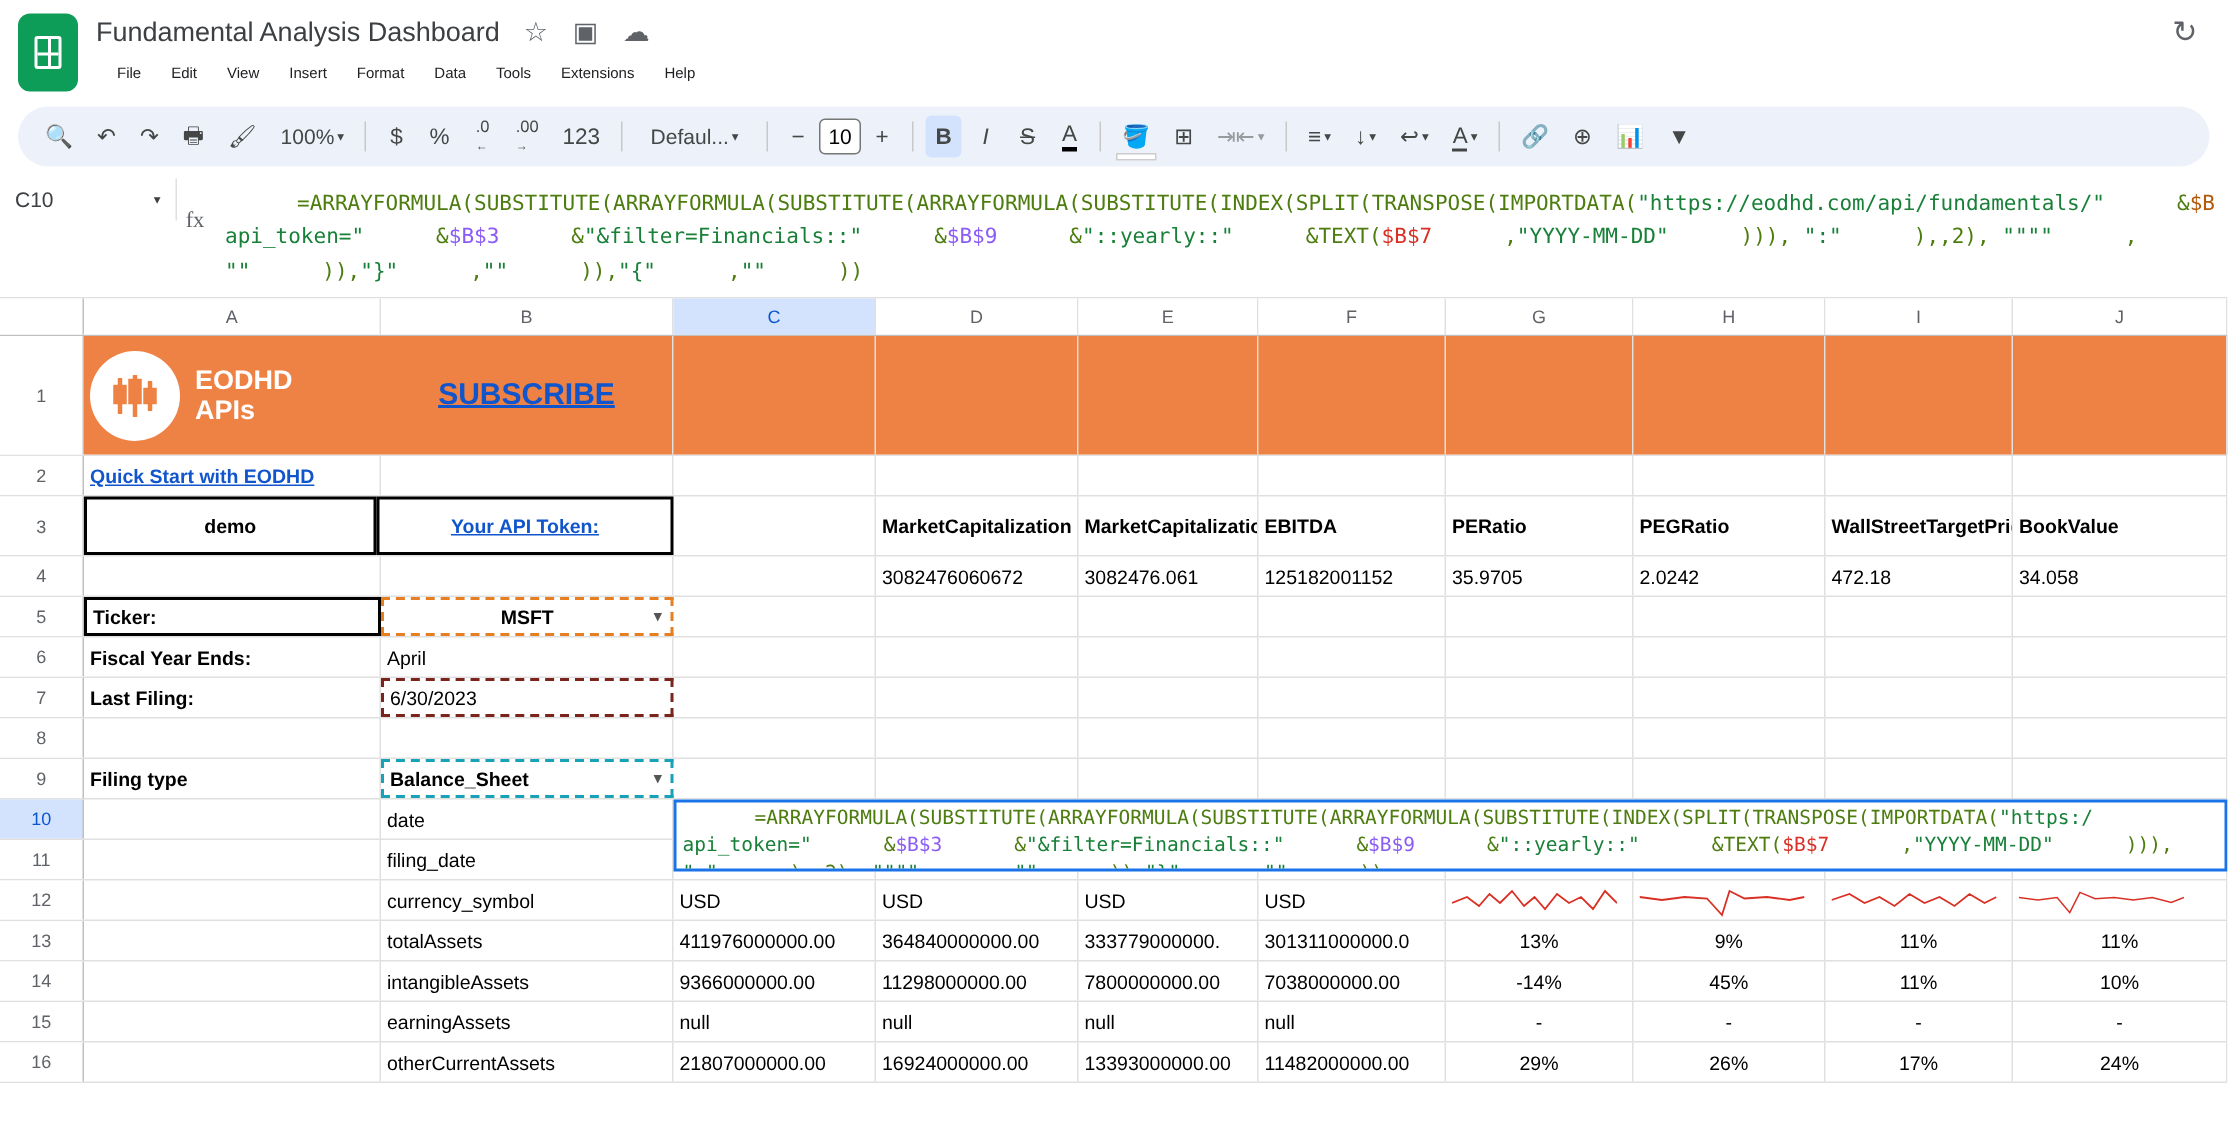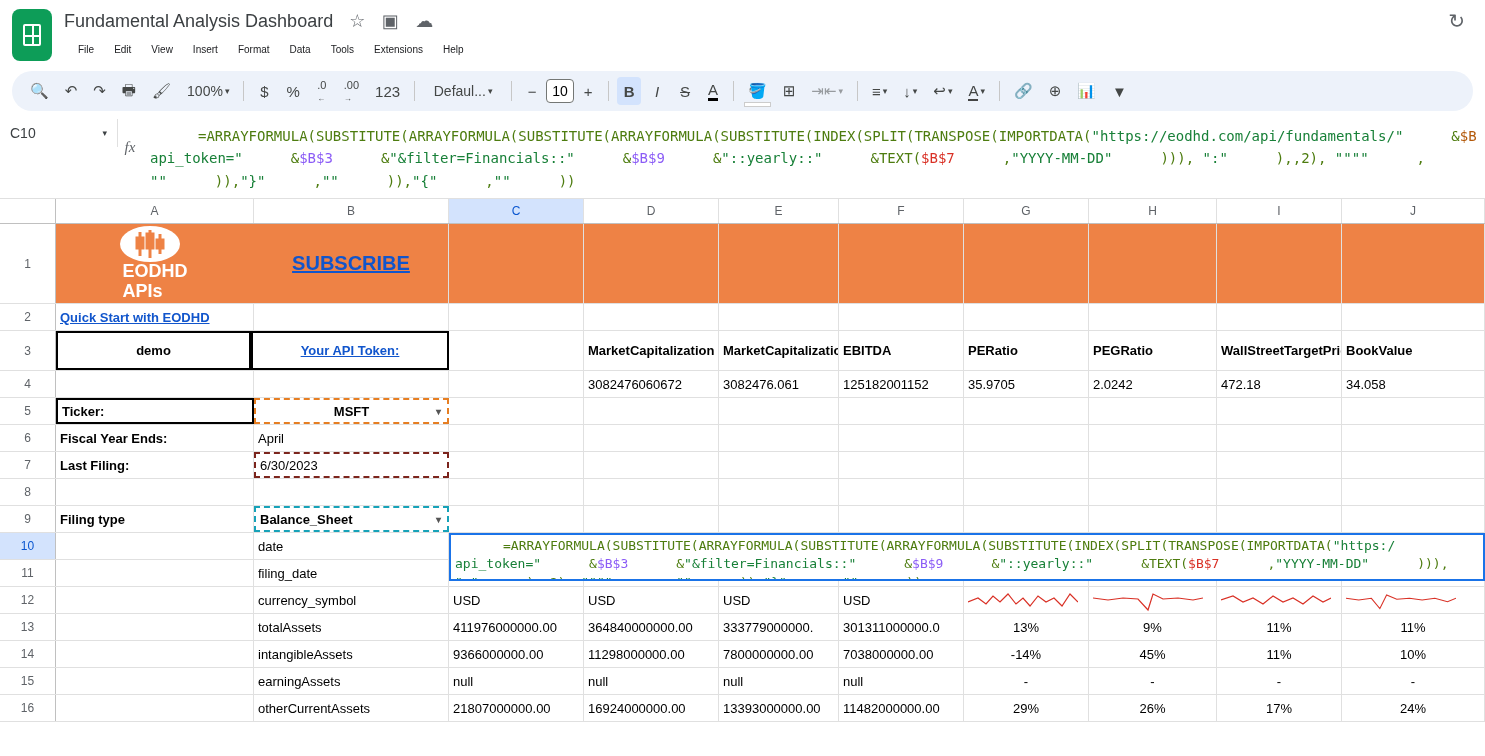--- a/index.html
+++ b/index.html
@@ -25,21 +25,21 @@
   .fontsize-box { display:flex; align-items:center; gap:2px; }
   .fontsize-val { border:1px solid #747775; border-radius:4px; width:28px; height:24px; display:flex; align-items:center; justify-content:center; font-size:14px; background:#fff;}
   .bold { font-weight:bold; background:#d3e3fd; border-radius:4px; }
   .caret::after { content:"▾"; font-size:9px; margin-left:2px; color:#444746; }
   .color-underline { border-bottom: 3px solid #000; padding-bottom: 1px; line-height:1; }
   .fill-indicator { position:relative; }
   .fill-indicator::after { content:""; position:absolute; bottom:-2px; left:2px; right:2px; height:3px; background:#fff; border:1px solid #ccc; }
   
   .formula-row { display:flex; align-items:flex-start; border-bottom:1px solid #e0e0e0; min-height:48px; }
   .namebox { width:118px; padding:6px 10px; font-size:14px; color:#3c4043; display:flex; align-items:center; justify-content:space-between; border-right: 1px solid #e0e0e0; height: 28px;}
-  .fx { width:24px; text-align:center; font-style:italic; color:#5f6368; font-family: serif; padding-top: 20px; font-size:15px;}
+  .fx { width:24px; text-align:center; color:#5f6368; font-family: serif; padding-top: 20px; font-size:15px;}
   .formula-content { flex:1; padding: 6px 8px; font-family: "Consolas", monospace; font-size:14px; color:#188038; line-height:1.6; word-break: break-all;}
   .f-black { color:#4d7c0f;margin-left:48px; }
   .f-green { color:#188038; }
   .f-red { color:#d93025; }
   .f-blue { color:#8b5cf6;margin-top:24px; }
   .f-brown { color:#b3590a; }
   
   .grid-container { position:relative; }
   .col-headers { display:flex; border-bottom:1px solid #c0c0c0; }
   .corner { width:56px; height:24px; background:#fff; border-right: 1px solid #c0c0c0; }
@@ -52,21 +52,21 @@
   .cell { border-right:1px solid #e0e0e0; padding: 2px 4px; font-size:13px; color:#000; display:flex; align-items:center; overflow:hidden; white-space:nowrap; position:relative;}
   
   .wA { width: 198px; } .wB { width: 195px; } .wC { width: 135px; } .wD { width: 135px; }
   .wE { width: 120px; } .wF { width: 125px; } .wG { width: 125px; } .wH { width: 128px; }
   .wI { width: 125px; } .wJ { width: 143px; }
   
   .r1 { height: 80px; }
   .r-normal { height: 27px; }
   .r-double { height: 40px; }
   
-  .orange-bg { background:#ee8245;flex-direction:column; }
+  .orange-bg { background:#ee8245; }
   .brand-text { color:#fff; font-weight:bold; font-size:18px; line-height:1.1; }
   .logo-circle { width:60px; height:60px; background:#fff; border-radius:50%; display:flex; align-items:center; justify-content:center; margin-right:10px;}
   .sub-link { color:#1155cc; text-decoration:underline; font-weight:bold; font-size:20px;}
   .link-text { color:#1155cc; text-decoration:underline; font-weight:bold; }
   .bold-txt { font-weight:bold; }
   .center { justify-content:center; }
   
   .box-black { border:2px solid #000 !important; }
   .box-dash-orange { border:2px dashed #e67e22 !important; }
   .box-dash-darkred { border:2px dashed #7b241c !important; }

